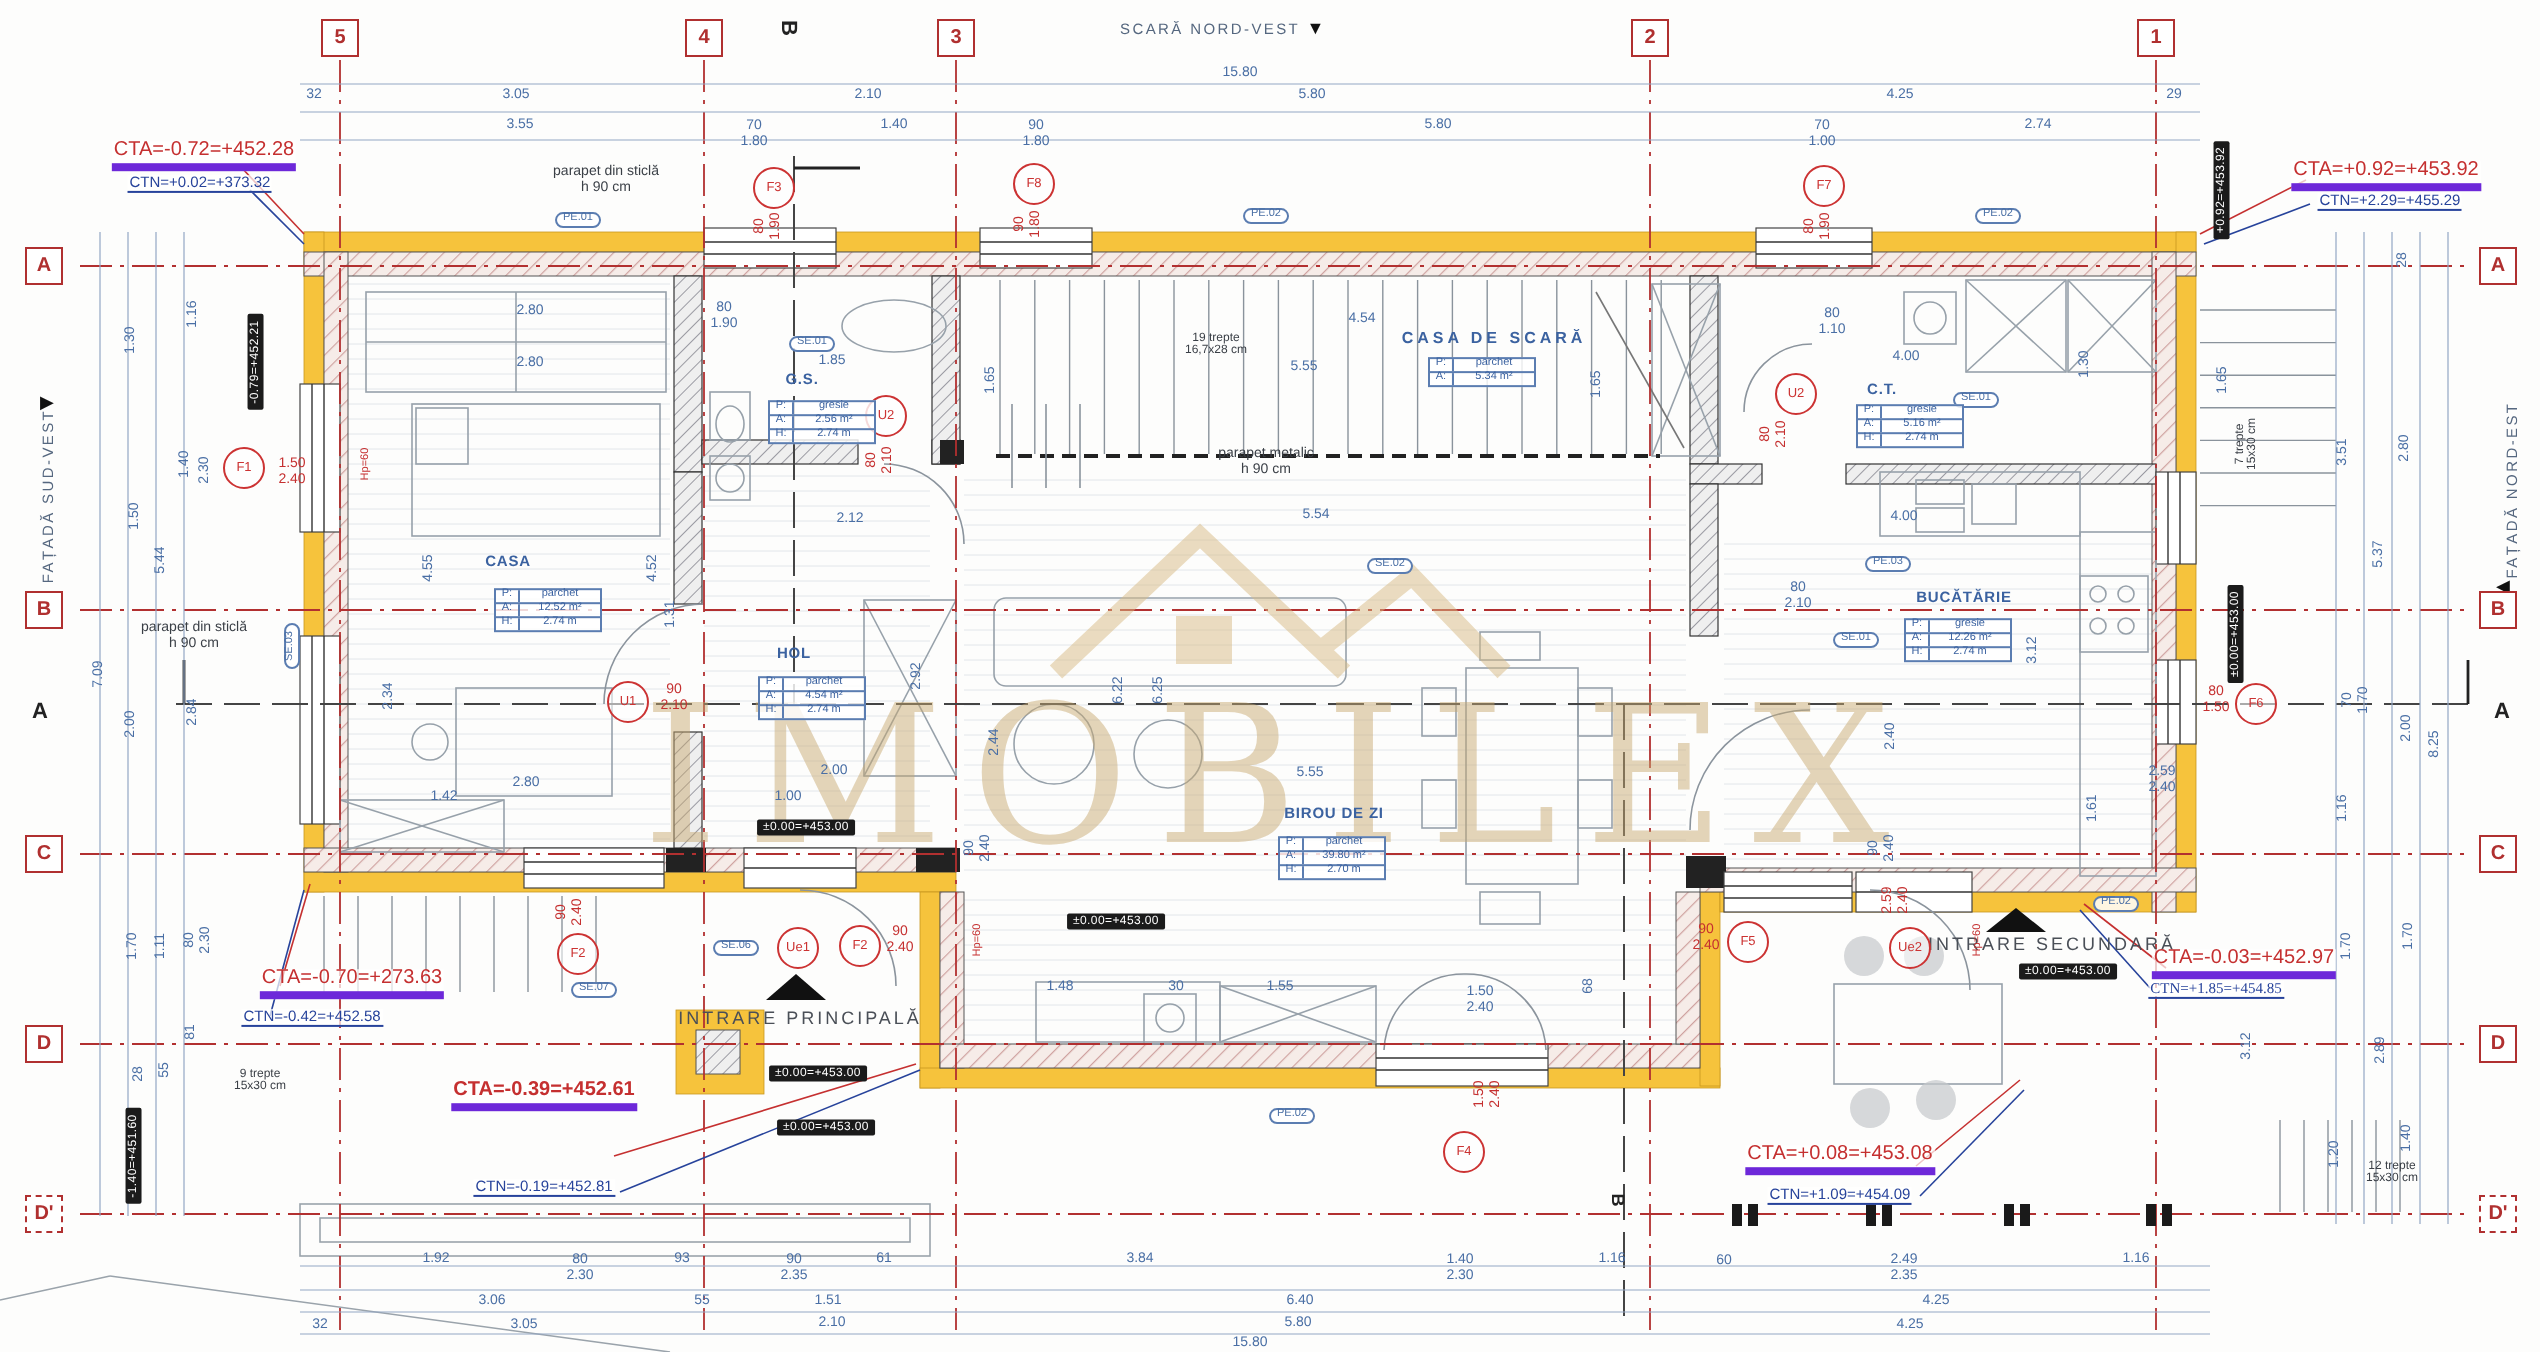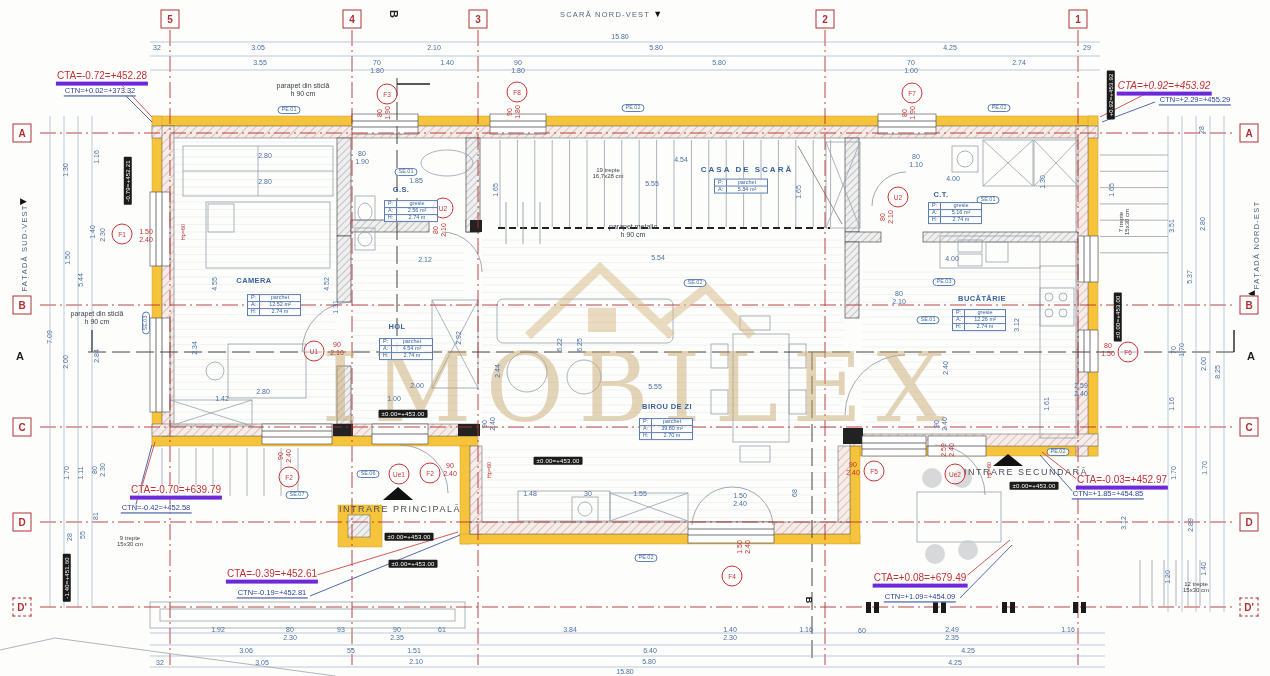--- a/index.html
+++ b/index.html
@@ -636,30 +636,30 @@
       <div class="lbl note" style="left: 608px; top: 173px; font-size: 6px;">19 trepte
 16,7x28 cm</div>
       <div class="lbl note" style="left: 130px; top: 541px; font-size: 6px;">9 trepte
 15x30 cm</div>
       <div class="lbl note" style="left: 1124px; top: 222px; transform: translate(-50%, -50%) rotate(-90deg); font-size: 6px;">7 trepte
 15x30 cm</div>
       <div class="lbl note" style="left: 1196px; top: 587px; font-size: 6px;">12 trepte
 15x30 cm</div>
       <div class="lbl cta" style="left: 102px; top: 78px;">CTA=-0.72=+452.28</div>
       <div class="lbl ctn" style="left: 100px; top: 92px;">CTN=+0.02=+373.32</div>
-      <div class="lbl cta" style="left: 1164px; top: 88px; font-style: italic;">CTA=+0.92=+453.92</div>
+      <div class="lbl cta" style="left: 1193px; top: 88px;">CTA=+0.92=+453.92</div>
       <div class="lbl ctn" style="left: 1195px; top: 101px;">CTN=+2.29=+455.29</div>
-      <div class="lbl cta" style="left: 176px; top: 492px;">CTA=-0.70=+639.79</div>
+      <div class="lbl cta" style="left: 176px; top: 492px;">CTA=-0.70=+273.63</div>
       <div class="lbl ctn" style="left: 156px; top: 509px;">CTN=-0.42=+452.58</div>
-      <div class="lbl cta" style="left: 272px; top: 576px;">CTA=-0.39=+452.61</div>
+      <div class="lbl cta" style="left: 272px; top: 548px; font-weight: bold;">CTA=-0.39=+452.61</div>
       <div class="lbl ctn" style="left: 272px; top: 594px;">CTN=-0.19=+452.81</div>
-      <div class="lbl cta" style="left: 920px; top: 580px;">CTA=+0.08=+679.49</div>
+      <div class="lbl cta" style="left: 920px; top: 580px;">CTA=+0.08=+453.08</div>
       <div class="lbl ctn" style="left: 920px; top: 598px;">CTN=+1.09=+454.09</div>
       <div class="lbl cta" style="left: 1122px; top: 482px;">CTA=-0.03=+452.97</div>
-      <div class="lbl ctn" style="left: 1108px; top: 495px;">CTN=+1.85=+454.85</div>
+      <div class="lbl ctn" style="left: 1108px; top: 495px; font-family: Liberation Serif, serif;">CTN=+1.85=+454.85</div>
       <div class="lbl lvlbox" style="left: 403px; top: 414px;">±0.00=+453.00</div>
       <div class="lbl lvlbox" style="left: 558px; top: 461px;">±0.00=+453.00</div>
       <div class="lbl lvlbox" style="left: 409px; top: 537px;">±0.00=+453.00</div>
       <div class="lbl lvlbox" style="left: 413px; top: 564px;">±0.00=+453.00</div>
       <div class="lbl lvlbox" style="left: 1034px; top: 486px;">±0.00=+453.00</div>
       <div class="lbl lvlbox" style="left: 128px; top: 181px; transform: translate(-50%, -50%) rotate(-90deg);">-0.79=+452.21</div>
       <div class="lbl lvlbox" style="left: 67px; top: 578px; transform: translate(-50%, -50%) rotate(-90deg);">-1.40=+451.60</div>
       <div class="lbl lvlbox" style="left: 1111px; top: 95px; transform: translate(-50%, -50%) rotate(-90deg);">+0.92=+453.92</div>
       <div class="lbl lvlbox" style="left: 1118px; top: 317px; transform: translate(-50%, -50%) rotate(-90deg);">±0.00=+453.00</div>
       <div class="lbl tag" style="left: 289px; top: 110px;">PE.01</div>
@@ -708,21 +708,21 @@
       <div class="circ" style="left: 898px; top: 197px;">U2</div>
       <div class="lbl red" style="left: 887px; top: 217px; transform: translate(-50%, -50%) rotate(-90deg);">80
 2.10</div>
       <div class="circ" style="left: 399px; top: 474px;">Ue1</div>
       <div class="circ" style="left: 430px; top: 473px;">F2</div>
       <div class="lbl red" style="left: 450px; top: 470px;">90
 2.40</div>
       <div class="circ" style="left: 955px; top: 474px;">Ue2</div>
       <div class="lbl red" style="left: 948px; top: 450px; transform: translate(-50%, -50%) rotate(-90deg);">2.59
 2.40</div>
-      <div class="lbl room-name" style="left: 254px; top: 281px;">CAMERA</div>
+      <div class="lbl room-name" style="left: 254px; top: 281px;">CASA</div>
       <div class="room-table lbl" style="left: 274px; top: 305px;"><div class="rrow"><div class="rc1">P:</div><div class="rc2">parchet</div></div><div class="rrow"><div class="rc1">A:</div><div class="rc2">12.52 m²</div></div><div class="rrow"><div class="rc1">H:</div><div class="rc2">2.74 m</div></div></div>
       <div class="lbl room-name" style="left: 397px; top: 327px;">HOL</div>
       <div class="room-table lbl" style="left: 406px; top: 349px;"><div class="rrow"><div class="rc1">P:</div><div class="rc2">parchet</div></div><div class="rrow"><div class="rc1">A:</div><div class="rc2">4.54 m²</div></div><div class="rrow"><div class="rc1">H:</div><div class="rc2">2.74 m</div></div></div>
       <div class="lbl room-name" style="left: 401px; top: 190px;">G.S.</div>
       <div class="room-table lbl" style="left: 411px; top: 211px;"><div class="rrow"><div class="rc1">P:</div><div class="rc2">gresie</div></div><div class="rrow"><div class="rc1">A:</div><div class="rc2">2.56 m²</div></div><div class="rrow"><div class="rc1">H:</div><div class="rc2">2.74 m</div></div></div>
       <div class="lbl room-name big" style="left: 747px; top: 170px;">CASA DE SCARĂ</div>
       <div class="room-table lbl" style="left: 741px; top: 186px;"><div class="rrow"><div class="rc1">P:</div><div class="rc2">parchet</div></div><div class="rrow"><div class="rc1">A:</div><div class="rc2">5.34 m²</div></div></div>
       <div class="lbl room-name" style="left: 667px; top: 407px;">BIROU DE ZI</div>
       <div class="room-table lbl" style="left: 666px; top: 429px;"><div class="rrow"><div class="rc1">P:</div><div class="rc2">parchet</div></div><div class="rrow"><div class="rc1">A:</div><div class="rc2">39.80 m²</div></div><div class="rrow"><div class="rc1">H:</div><div class="rc2">2.70 m</div></div></div>
       <div class="lbl room-name" style="left: 982px; top: 299px;">BUCĂTĂRIE</div>

